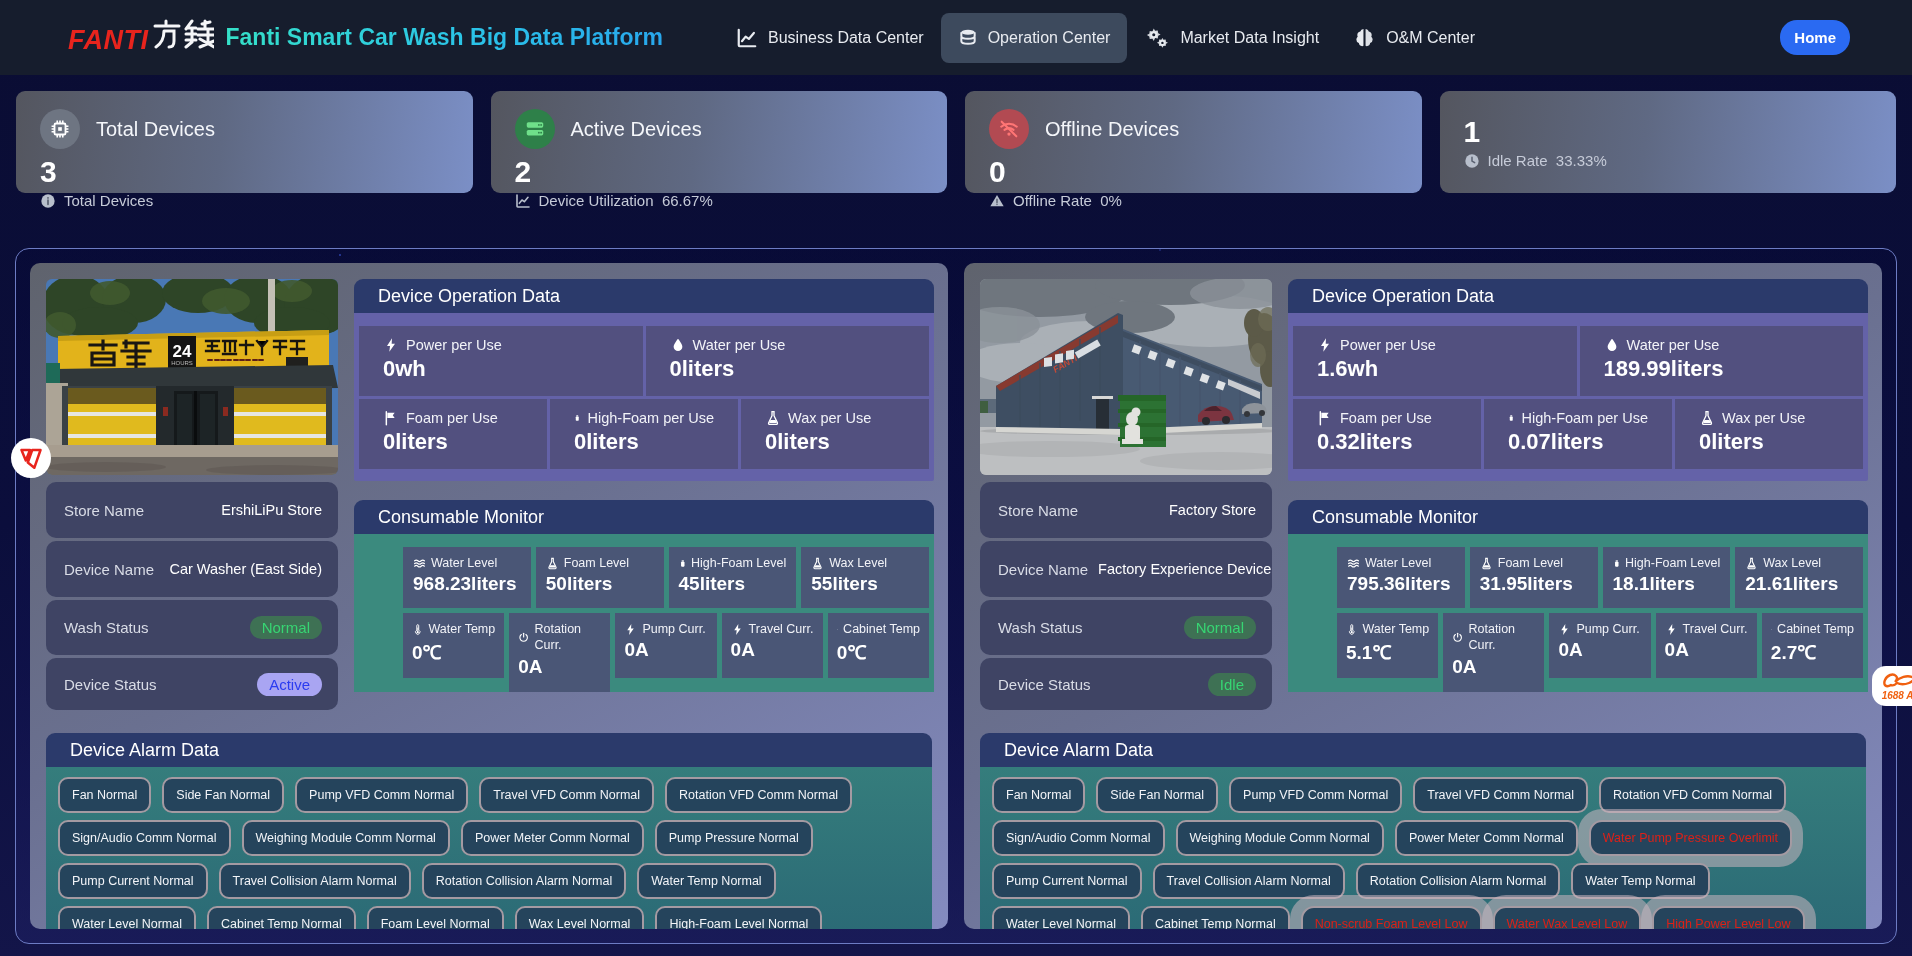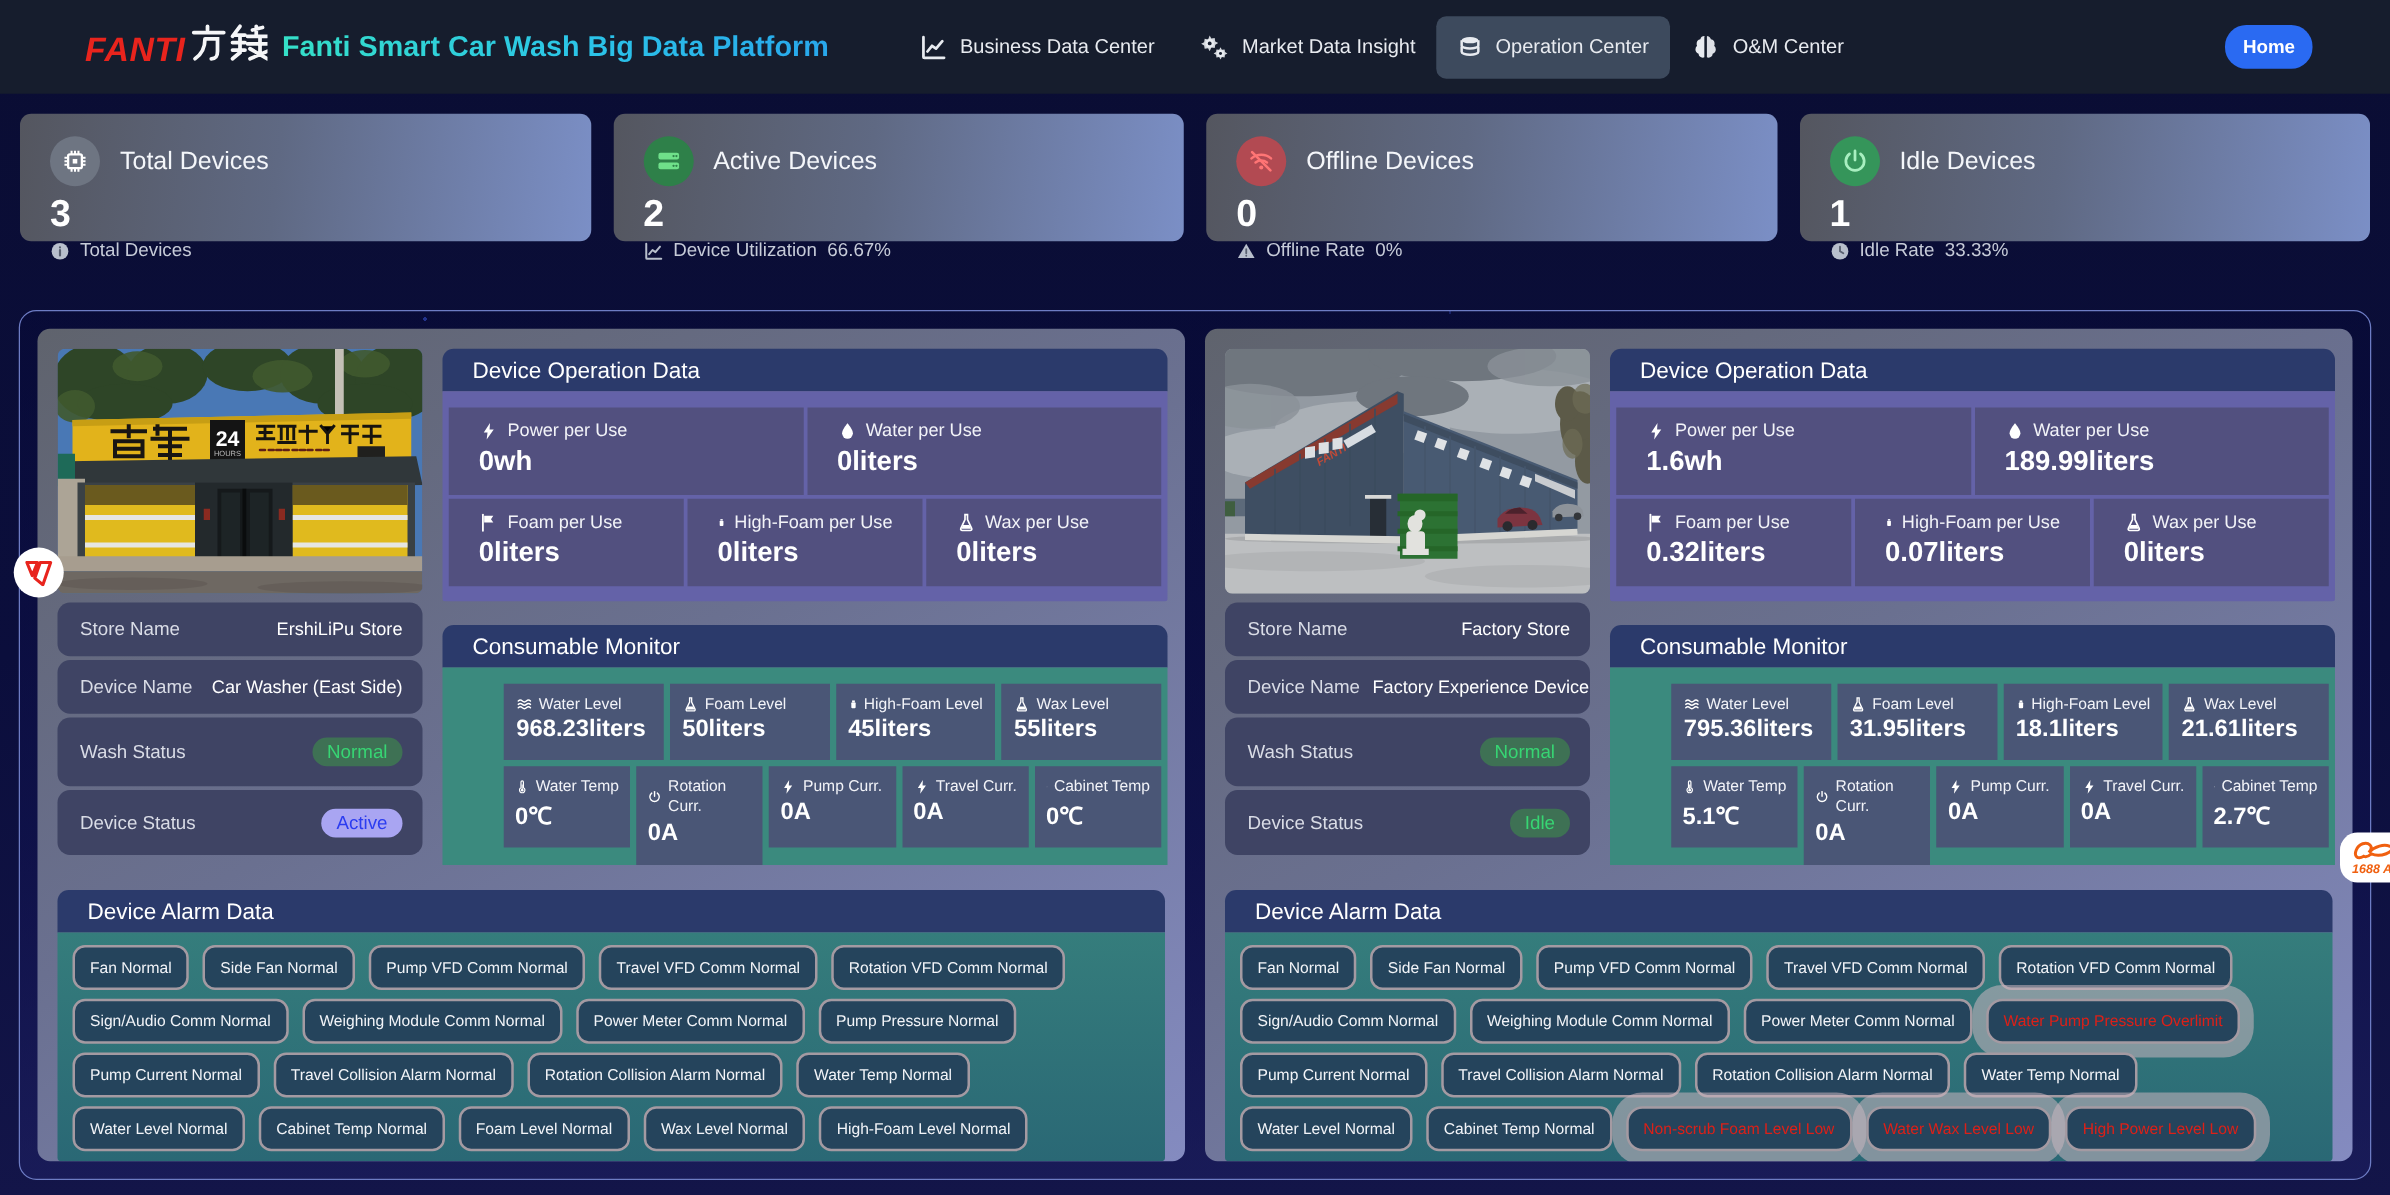--- a/index.html
+++ b/index.html
@@ -61,21 +61,21 @@
   flex:1; border-radius:10px; padding:16px 14px 0 16px;
   background:linear-gradient(152deg, #5f636d 0%, #6a7090 45%, #848bc0 100%);
   display:grid; grid-template-columns:292px 1fr; grid-template-rows:auto 1fr; column-gap:16px;
   overflow:hidden;
 }
 .leftcol { grid-row:1; }
 .photo { width:292px; height:196px; border-radius:6px; overflow:hidden; position:relative; }
 .photo svg { display:block; }
 .inforows { margin-top:7px; }
 .irow {
-  background:#3f4464; border-radius:10px; height:43px; margin-bottom:3px;
+  background:#3f4464; border-radius:10px; height:56px; margin-bottom:3px;
   display:flex; align-items:center; padding:0 16px 0 18px; font-size:15px; white-space:nowrap;
 }
 .irow.tall { height:55px; }
 .irow.tall2 { height:52px; }
 .irow .lab { color:#d9dce6; margin-right:10px; }
 .irow .val { margin-left:auto; color:#fff; font-size:14.5px; }
 .pill { border-radius:13px; padding:3px 12px; font-size:15px; }
 .pill.green { background:#3e7154; color:#37d573; }
 .pill.active { background:#a9a5f2; color:#2b3cf0; }
 .rightcol { grid-row:1; display:flex; flex-direction:column; }
@@ -236,26 +236,26 @@
             <path d="M50 5l8-2M53 2v8M46 10h16M56 10v12M46 16h16M62 22l-14 6M48 20l14 8"></path>
           </g>
         </svg>
   </span>
     </div>
   <div class="title">Fanti Smart Car Wash Big Data Platform</div>
   <div class="navmenu">
     <div class="nitem"><svg width="22" height="22" color="#e8ebf0">
           <use href="#i-chart"></use>
         </svg>Business Data Center</div>
+    <div class="nitem sel"><svg width="20" height="20" color="#e8ebf0">
+          <use href="#i-db"></use>
+        </svg>Operation Center</div>
     <div class="nitem"><svg width="26" height="26" color="#e8ebf0">
           <use href="#i-gears"></use>
         </svg>Market Data Insight</div>
-    <div class="nitem sel"><svg width="20" height="20" color="#e8ebf0">
-          <use href="#i-db"></use>
-        </svg>Operation Center</div>
     <div class="nitem"><svg width="23" height="23" color="#e8ebf0">
           <use href="#i-brain"></use>
         </svg>O&amp;M Center</div>
   </div>
   <div class="nav-right">
     <div class="homebtn">Home</div>
   </div>
 </div>
 
 <div class="stats">
@@ -295,28 +295,20 @@
           </svg>
         </div>
         <div class="t">Offline Devices</div>
       </div>
     <div class="num">0</div>
     <div class="ft2"><svg width="16" height="16" color="#b8bfcc">
           <use href="#i-warn"></use>
         </svg>Offline Rate&nbsp;&nbsp;0%</div>
   </div>
   <div class="scard">
-    <div class="hd">
-        <div class="icirc" style="background:#35955a">
-          <svg width="22" height="22" color="#a8efc0">
-            <use href="#i-power"></use>
-          </svg>
-        </div>
-        <div class="t">Idle Devices</div>
-      </div>
     <div class="num">1</div>
     <div class="ft2"><svg width="16" height="16" color="#b8bfcc">
           <use href="#i-clock"></use>
         </svg>Idle Rate&nbsp;&nbsp;33.33%</div>
   </div>
 </div>
 
 <div class="outer">
 
   <div class="panel">

